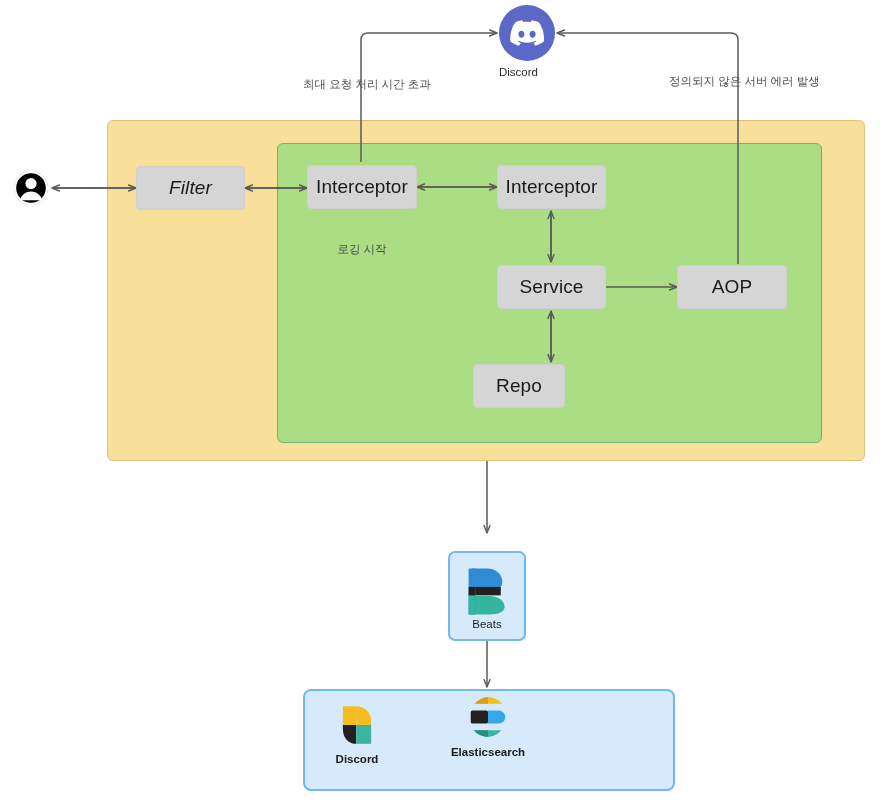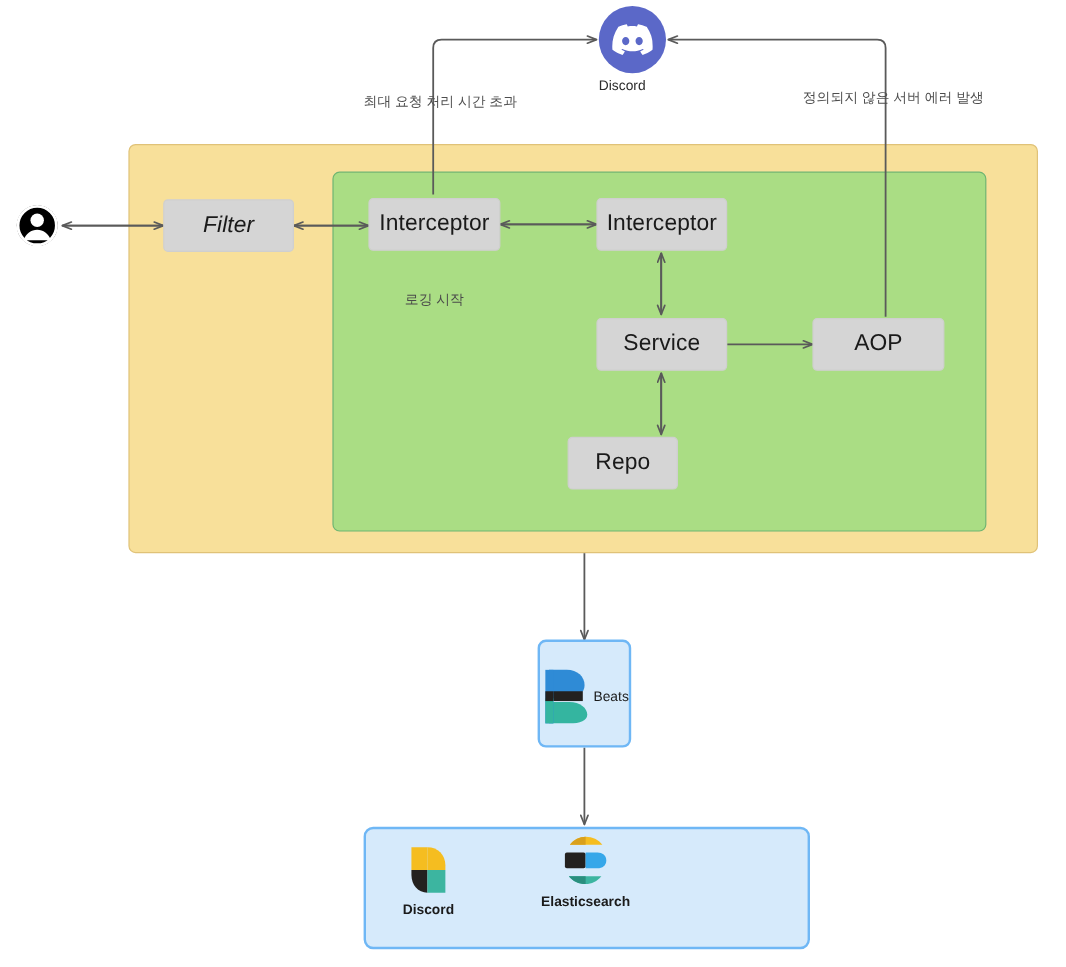--- a/index.html
+++ b/index.html
@@ -94,24 +94,25 @@
     height: 36px;
   }
   
   .beats-tile {
     position: absolute;
     box-sizing: border-box;
     background: #D6EAFB;
     border: 2px solid #6FB7F5;
     border-radius: 7px;
     display: flex;
-    flex-direction: row;
+    flex-direction: column;
     align-items: center;
     justify-content: center;
     padding-top: 4px;
+    margin-top: 18px;
   }
   .beats-label {
     font-size: 11.5px;
     color: #1b1b1b;
     margin-top: 2px;
   }
   
   .elk-item {
     position: absolute;
     width: 84px;

